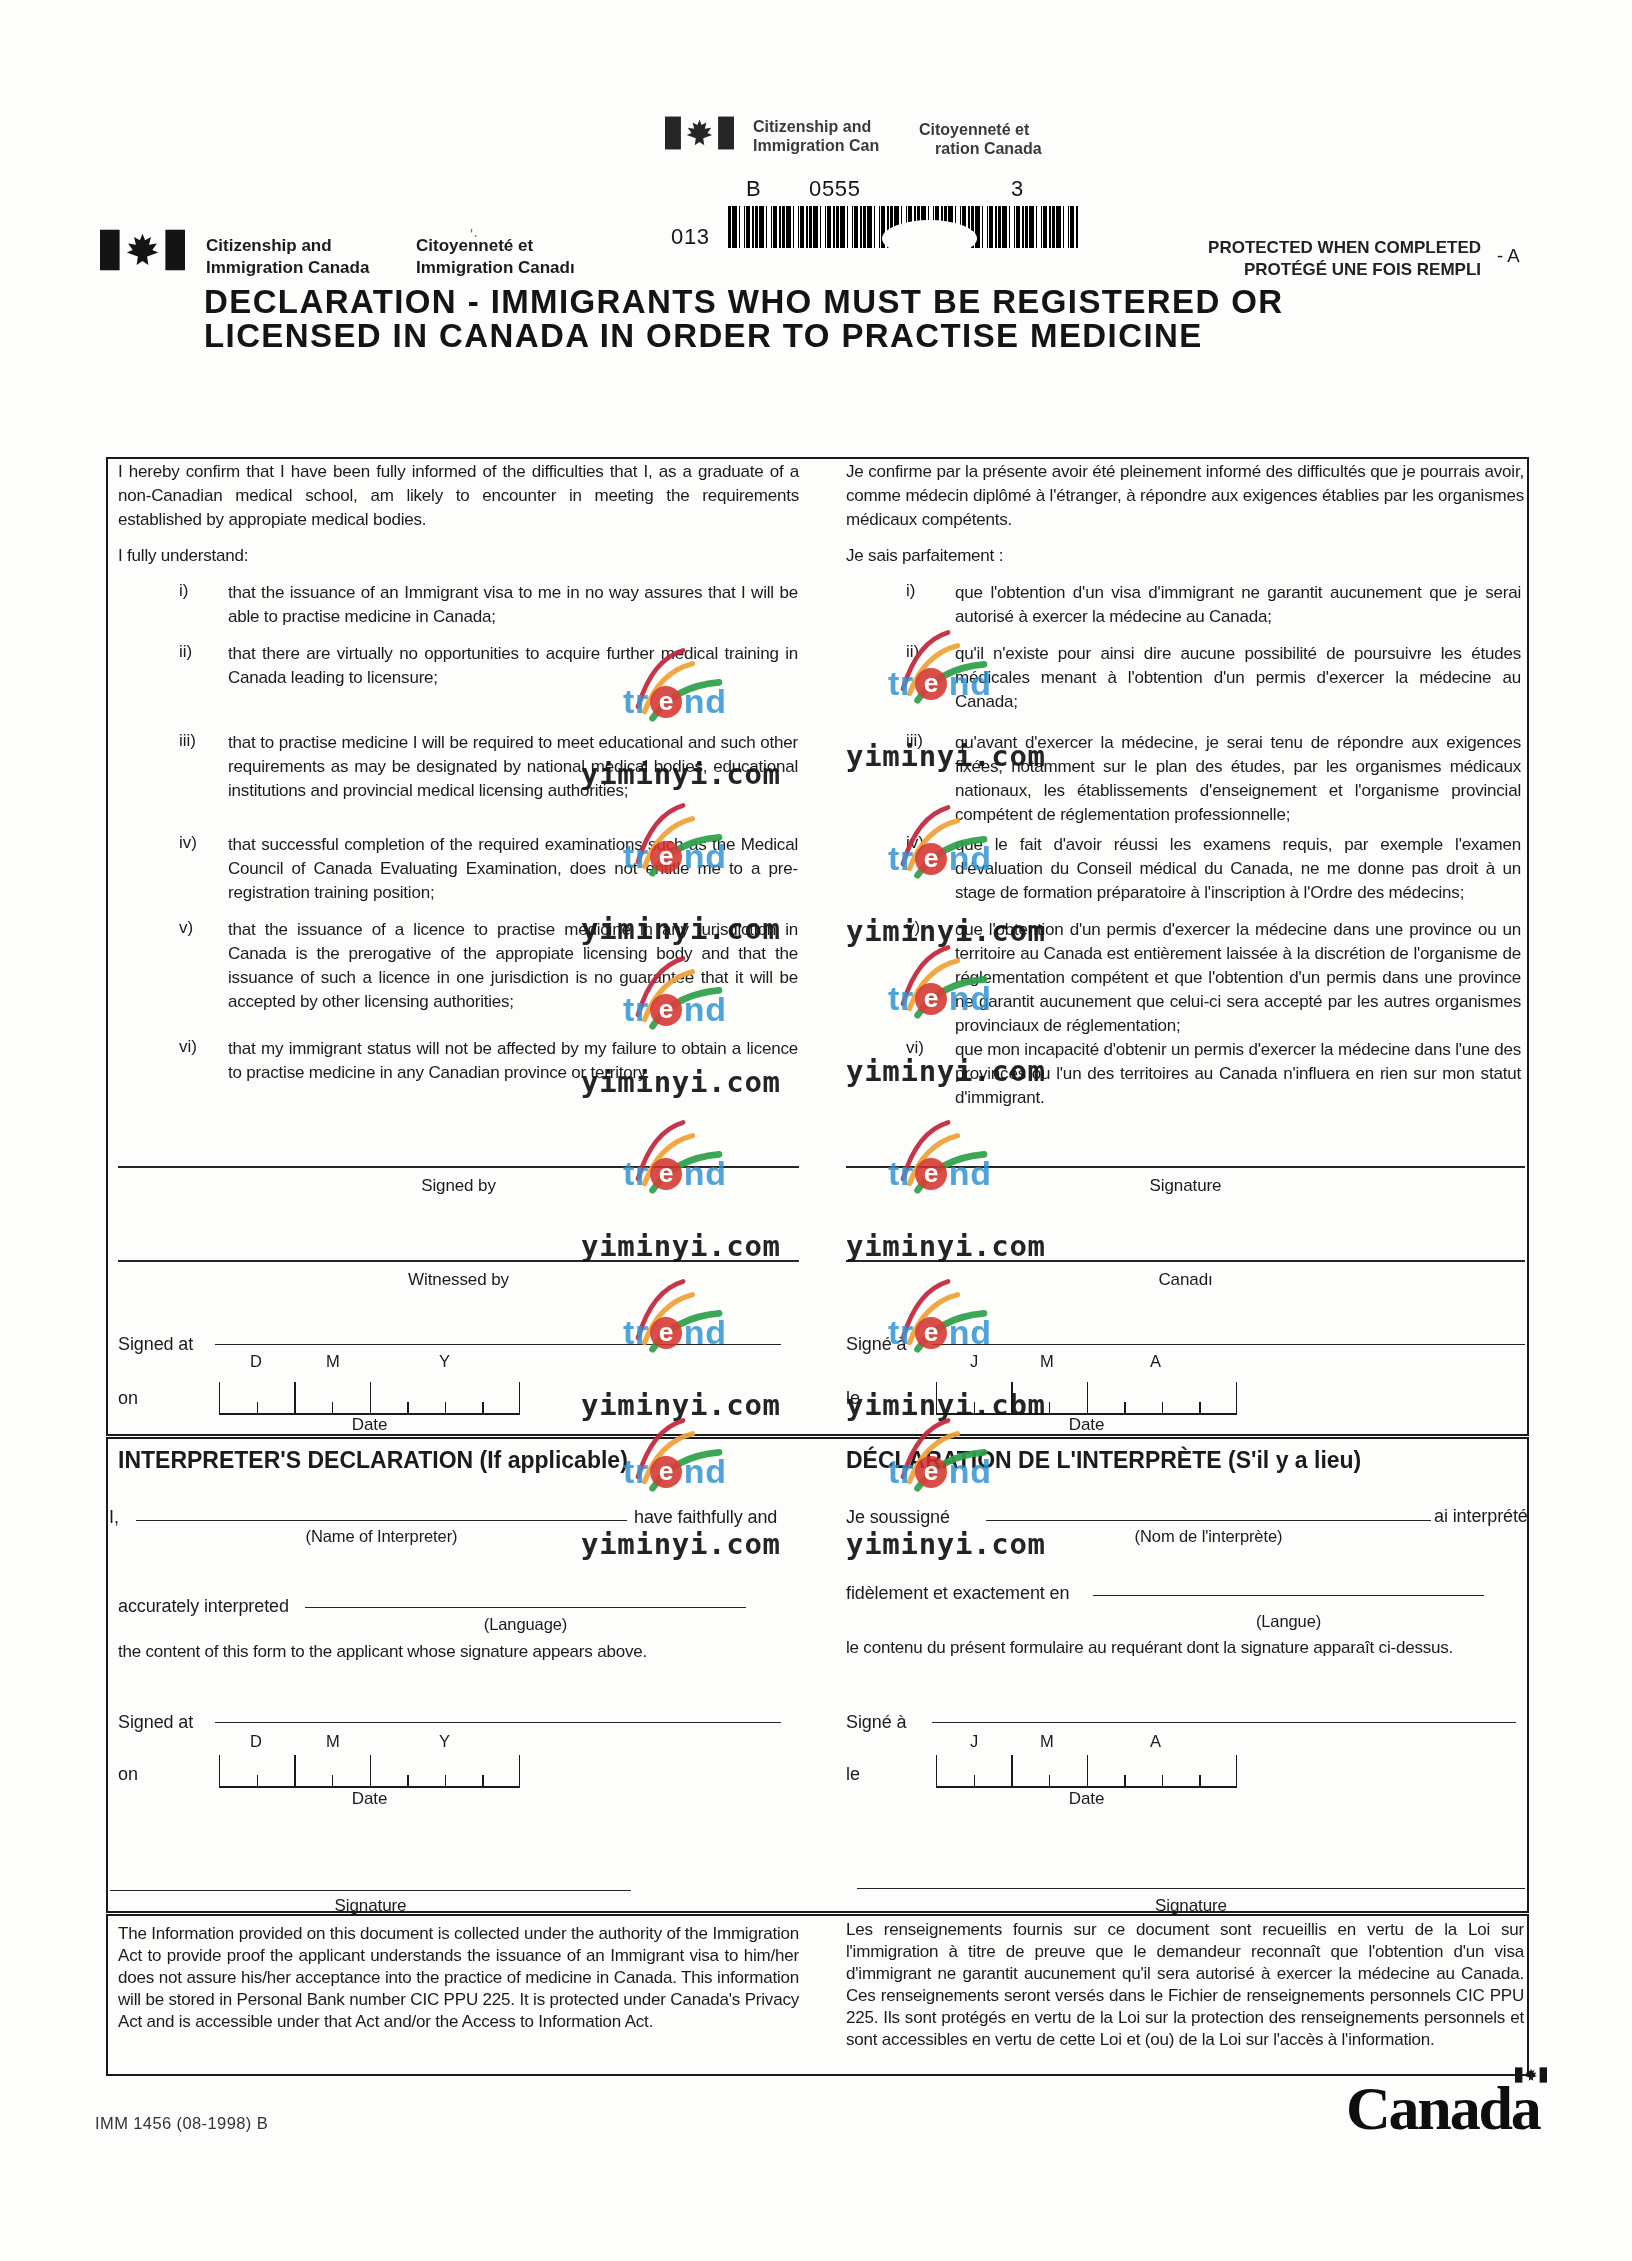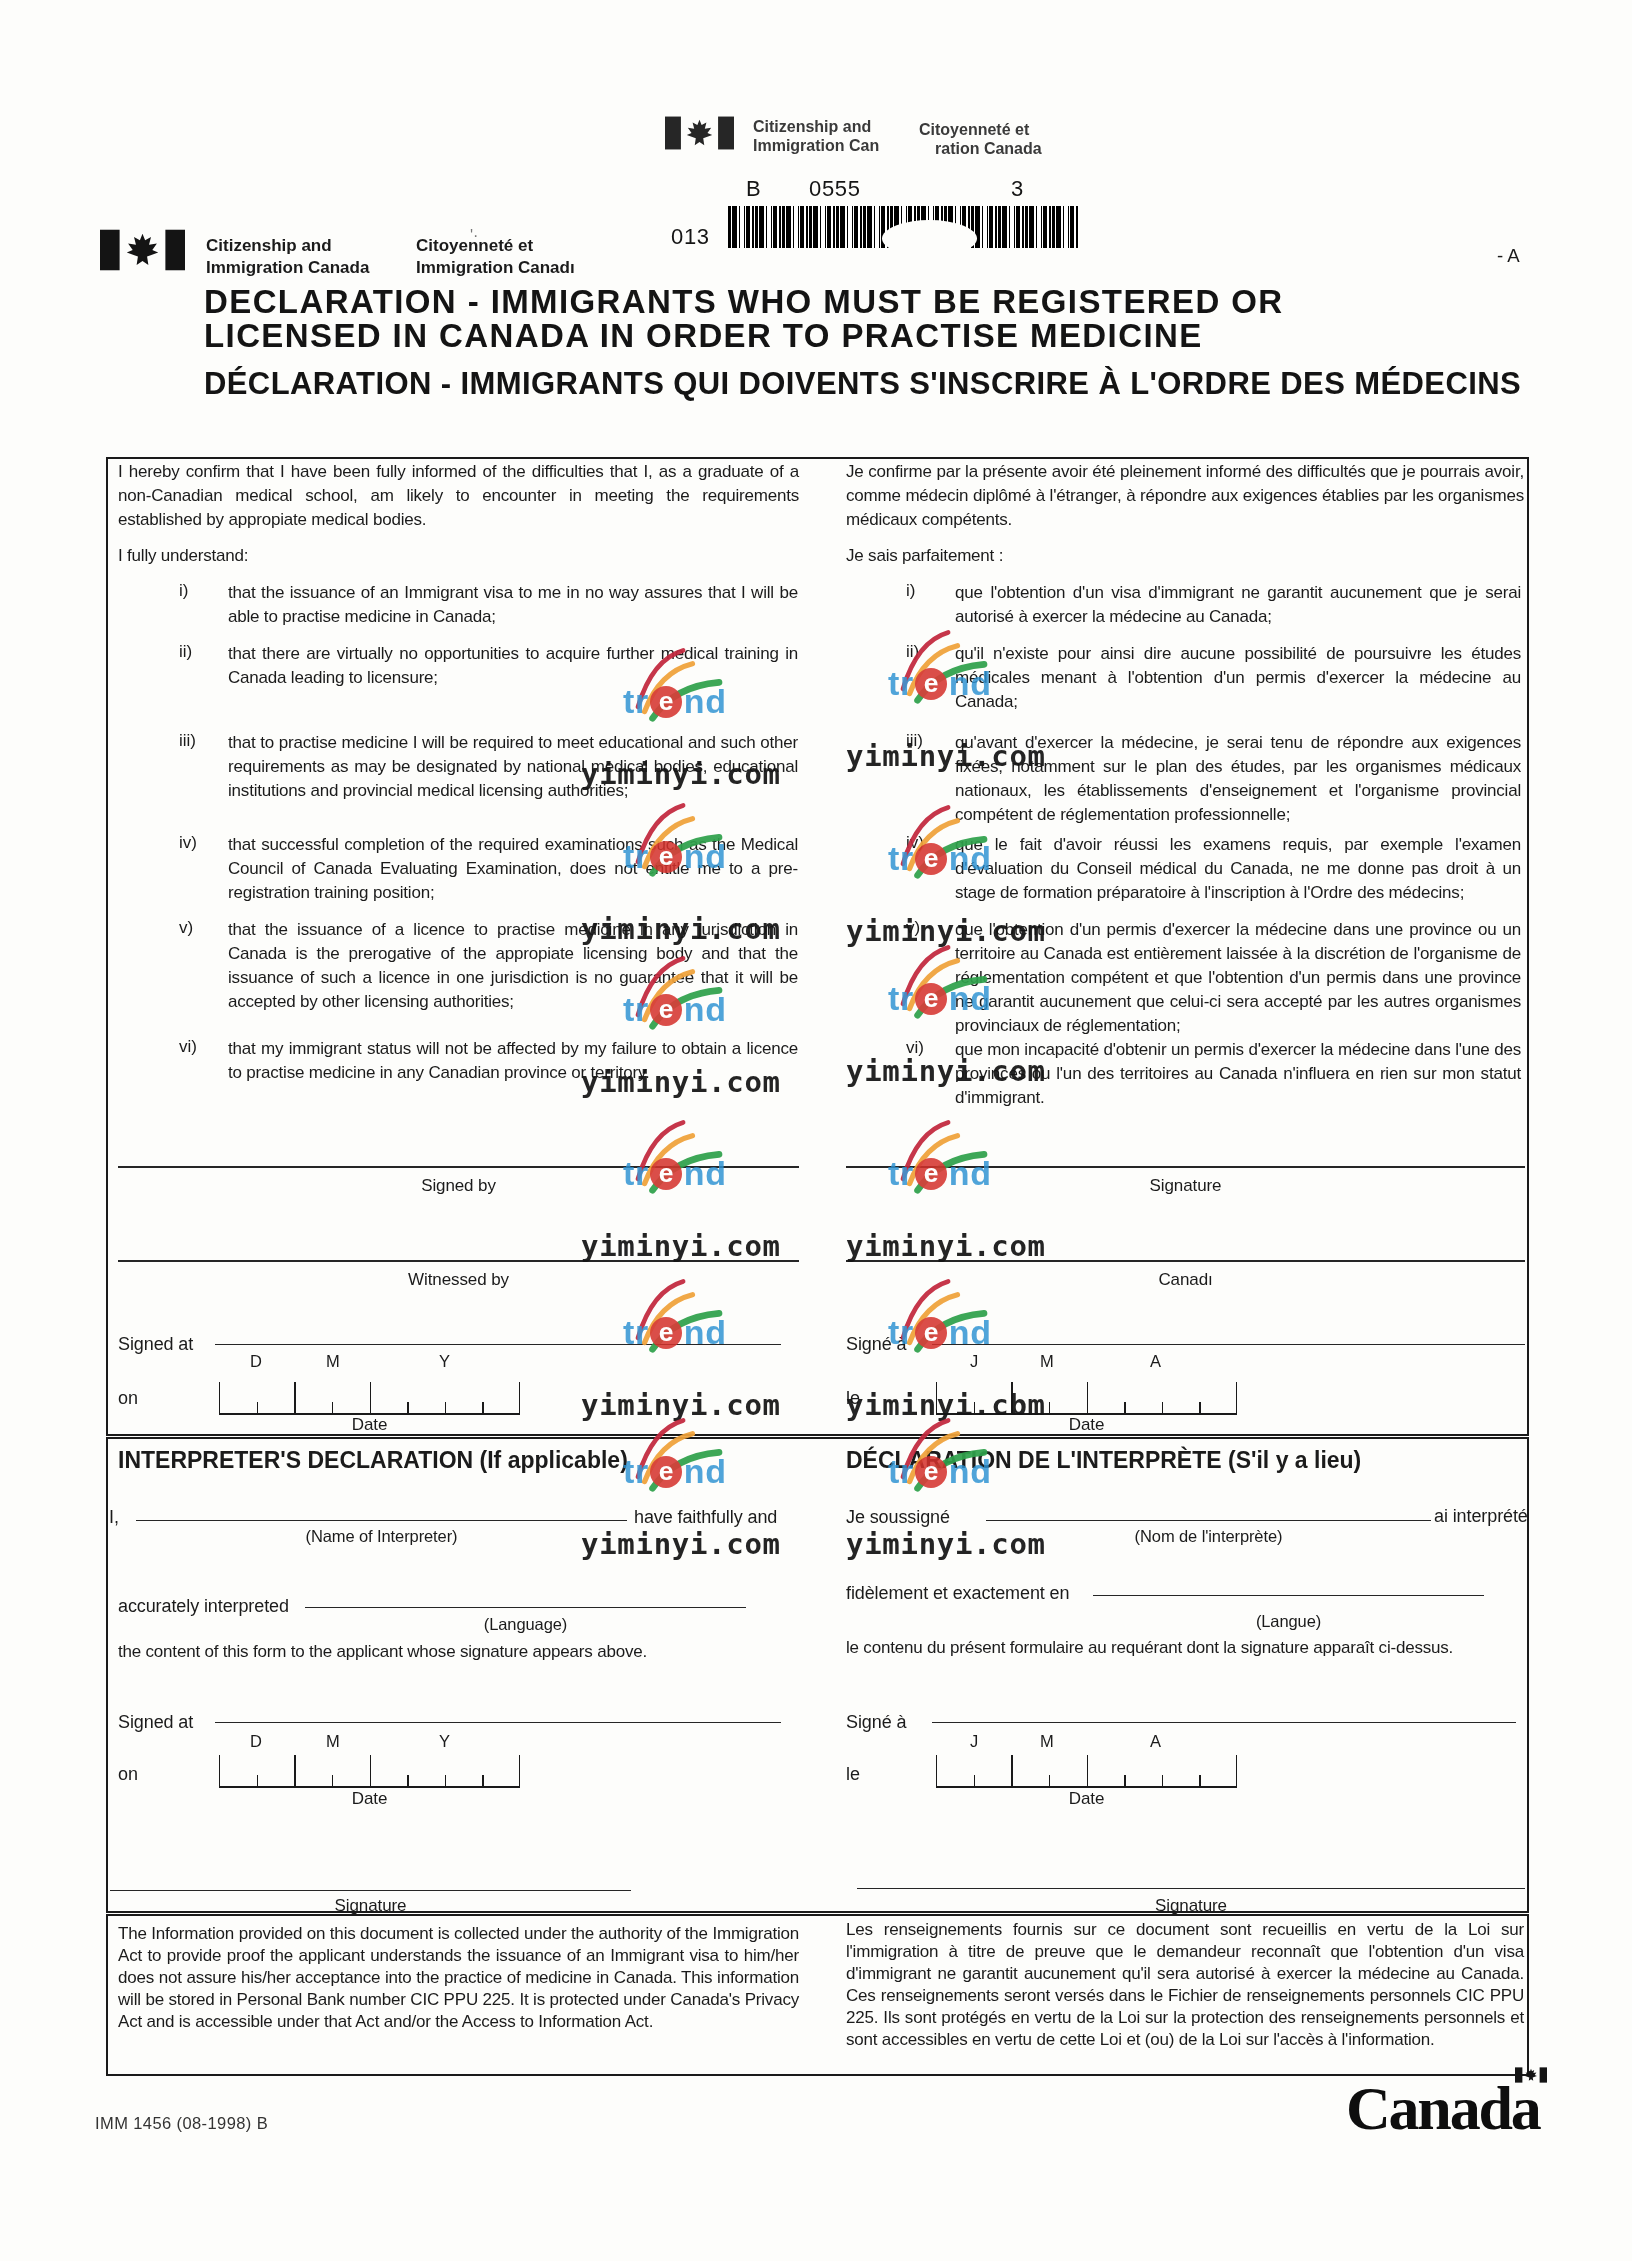--- a/index.html
+++ b/index.html
@@ -83,28 +83,31 @@
   </svg>
   <div class="dept" style="left:206px;top:235px">
     <div>Citizenship and</div>
     <div>Immigration Canada</div>
   </div>
   <div class="dept" style="left:416px;top:235px">
     <div>Citoyenneté et</div>
     <div>Immigration Canadı</div>
   </div>
 
+  <div class="protected" style="left:1144px;top:237px;width:337px">
+    <div>PROTECTED WHEN COMPLETED</div>
+    <div>PROTÉGÉ UNE FOIS REMPLI</div>
+  </div>
   <span class="cap" style="left:1497px;top:245px;font-size:18.6px">- A</span>
 
   <div class="title title-en" style="left:204px;top:285px">
     <div>DECLARATION - IMMIGRANTS WHO MUST BE REGISTERED OR</div>
     <div>LICENSED IN CANADA IN ORDER TO PRACTISE MEDICINE</div>
   </div>
   <div class="title title-fr" style="left:204px;top:367px">
-    <div>DÉCLARATION - IMMIGRANTS QUI DOIVENTS S'INSCRIRE À L'ORDRE DES MÉDECINS</div>
   </div>
 
   <div class="box" style="left:106px;top:457px;width:1419px;height:975px"></div>
 
   <div class="abs body-text" style="left:118px;top:460px;width:681px">I hereby confirm that I have been fully informed of the difficulties that I, as a graduate of a non-Canadian medical school, am likely to encounter in meeting the requirements established by appropiate medical bodies.</div>
   <div class="abs lead" style="left:118px;top:546px">I fully understand:</div>
 
   <div class="item" style="left:228px;top:581px;width:570px">
     <span class="num">i)</span>
     <div class="body-text">that the issuance of an Immigrant visa to me in no way assures that I will be able to practise medicine in Canada;</div>

